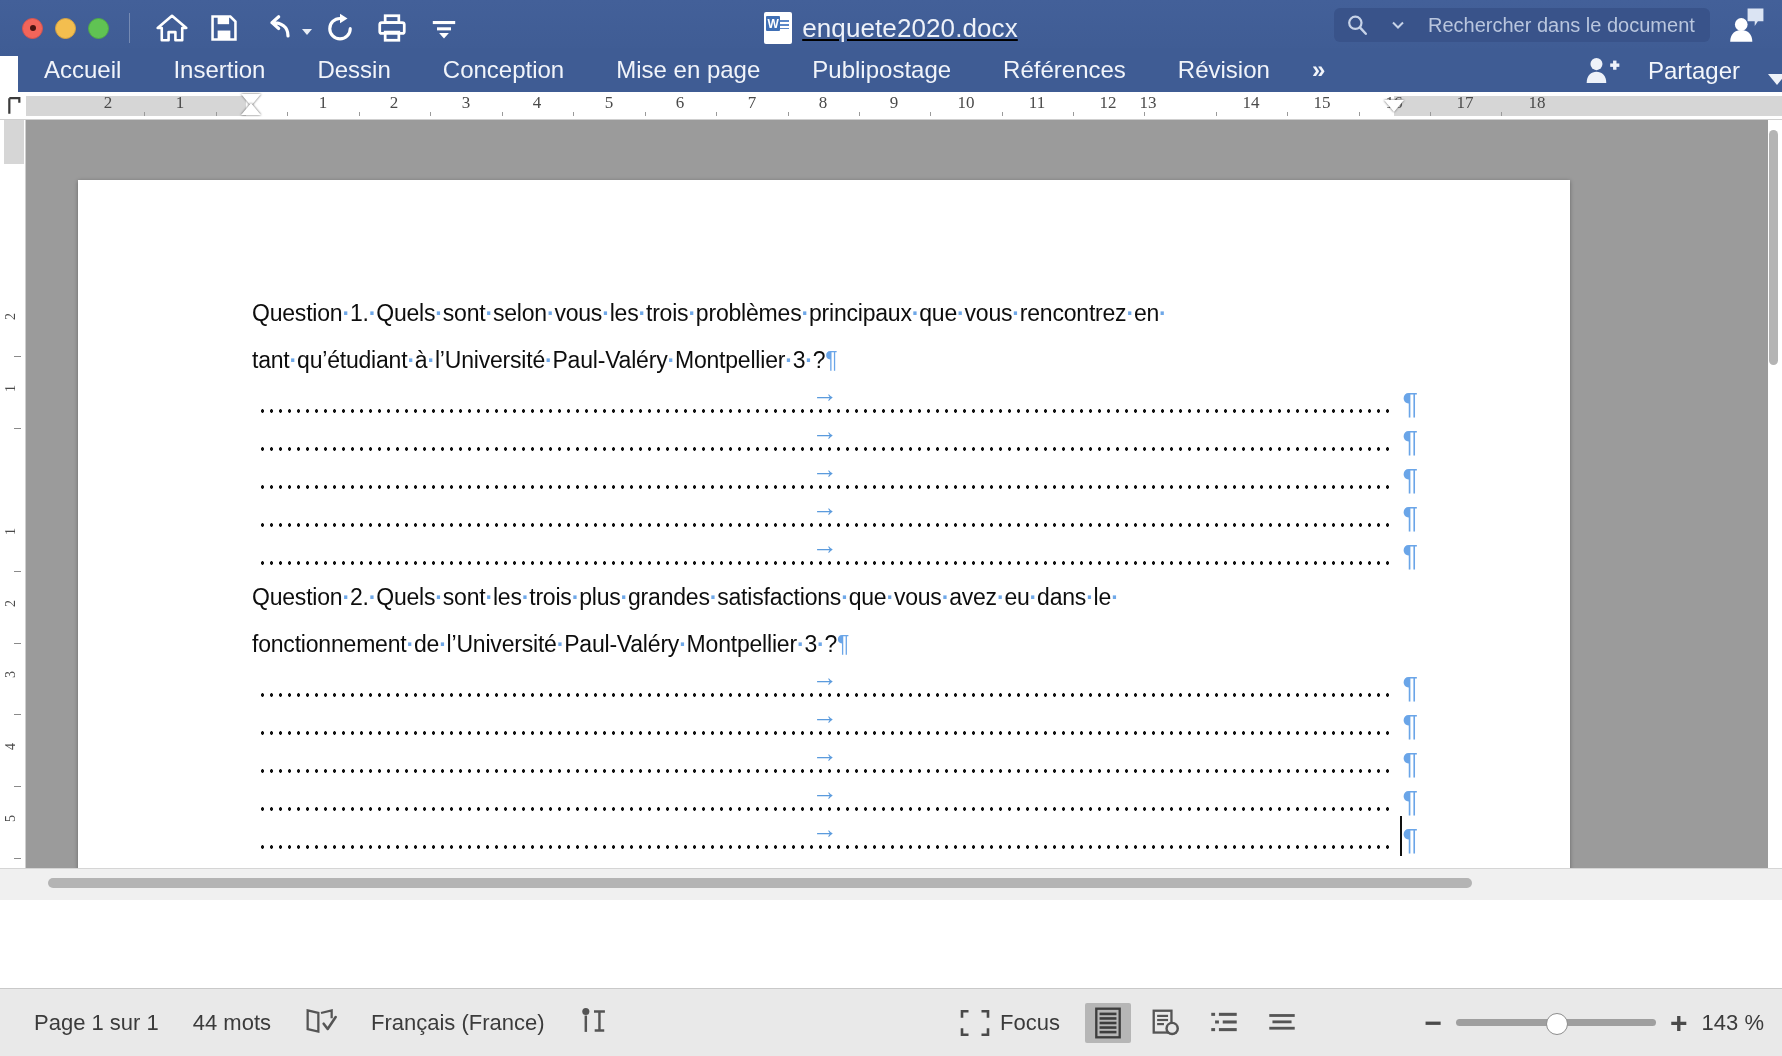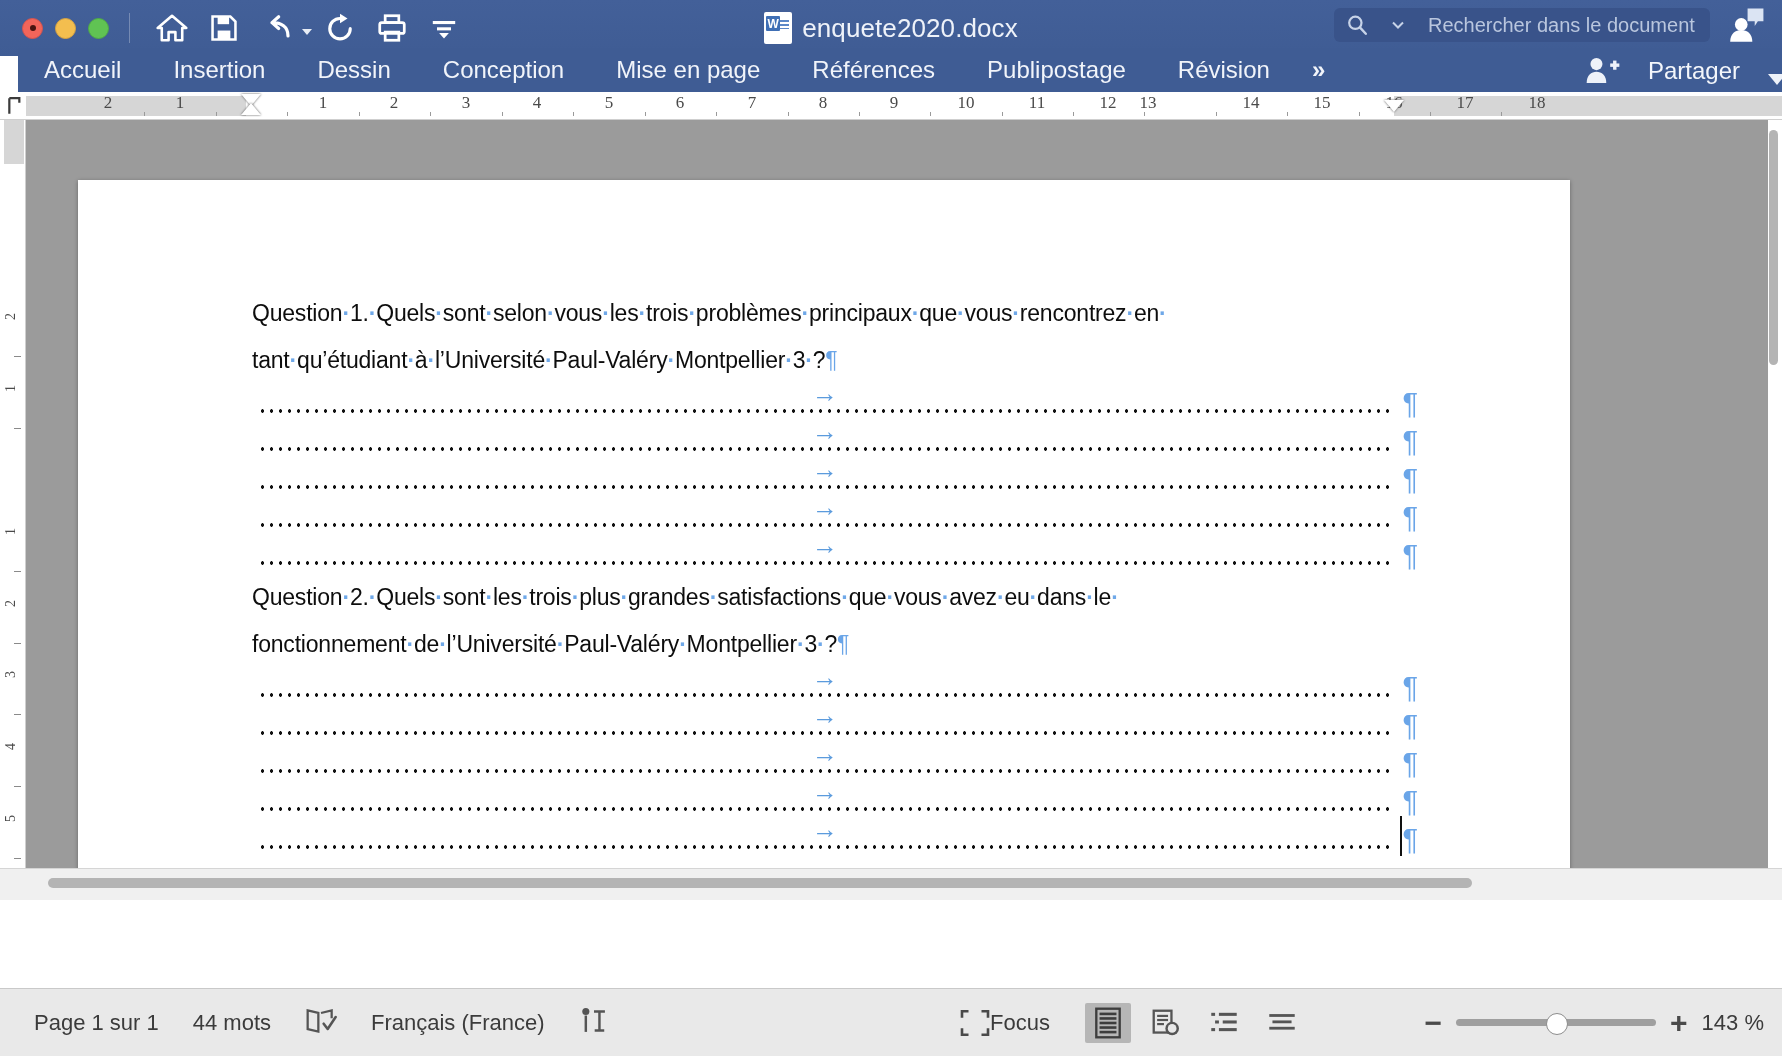--- a/index.html
+++ b/index.html
@@ -37,21 +37,21 @@
   }
   .qat-btn svg { display: block; }
   .dd-caret {
     width: 0; height: 0; border-left: 5px solid transparent; border-right: 5px solid transparent;
     border-top: 6px solid #e8edf6; margin-left: -2px; margin-top: 8px;
   }
 
   .doc-title {
     position: absolute; left: 0; right: 0; top: 0; height: 56px;
     display: flex; align-items: center; justify-content: center;
-    pointer-events: none; gap: 10px;
+    pointer-events: none; gap: 10px; text-decoration: underline;
   }
   .doc-title .ttl {
     color: #eef2f9; font-size: 26px; letter-spacing: .1px; pointer-events: auto;
   }
   .word-icon {
     width: 28px; height: 32px; background: #ffffff; border-radius: 2px;
     position: relative; display:inline-block;
   }
   .word-icon::before {
     content:"W"; position:absolute; left:2px; top:4px; width:14px; height:15px;
@@ -211,21 +211,21 @@
   .ztrack { width: 200px; height: 7px; background: #9f9f9f; border-radius: 4px; }
   .zknob {
     position: absolute; left: 90px; top: 0px; width: 22px; height: 22px; border-radius: 50%;
     background: #ffffff; border: 1px solid #8d8d8d;
   }
   .zpm { font-size: 30px; color: #4a4a4a; font-weight: bold; line-height: 1; }
   .vmode {
     width: 46px; height: 40px; display: flex; align-items: center; justify-content: center;
   }
   .vmode.active { background: #b6b6b6; border-radius: 2px; }
-  .focusgrp { position: absolute; left: 960px; display:flex; align-items:center; }
+  .focusgrp { position: absolute; left: 960px; display:flex; align-items:center; gap:10px; }
   .viewgrp { position: absolute; left: 1085px; display:flex; align-items:center; gap: 12px; }
 </style>
 </head>
 <body>
 
 <div class="titlebar">
   <div class="traffic">
     <div class="tl tl-red"></div>
     <div class="tl tl-yellow"></div>
     <div class="tl tl-green"></div>
@@ -298,22 +298,22 @@
   </div>
 </div>
 
 <div class="ribbon">
   <div class="tabs">
     <div class="tab">Accueil</div>
     <div class="tab">Insertion</div>
     <div class="tab">Dessin</div>
     <div class="tab">Conception</div>
     <div class="tab">Mise en page</div>
+    <div class="tab">Publipostage</div>
     <div class="tab">Références</div>
-    <div class="tab">Publipostage</div>
     <div class="tab">Révision</div>
     <div class="tab-more">»</div>
   </div>
   <div class="share-grp">
     <svg width="34" height="30" viewBox="0 0 26 22">
       <circle cx="8" cy="6.5" r="4.6" fill="#eef2f9"></circle>
       <path d="M0.5 21 C0.5 15 4 12.4 8 12.4 C12 12.4 15.5 15 15.5 21 Z" fill="#eef2f9"></path>
       <rect x="18.5" y="6" width="7" height="2.6" fill="#eef2f9"></rect>
       <rect x="20.7" y="3.8" width="2.6" height="7" fill="#eef2f9"></rect>
     </svg>

